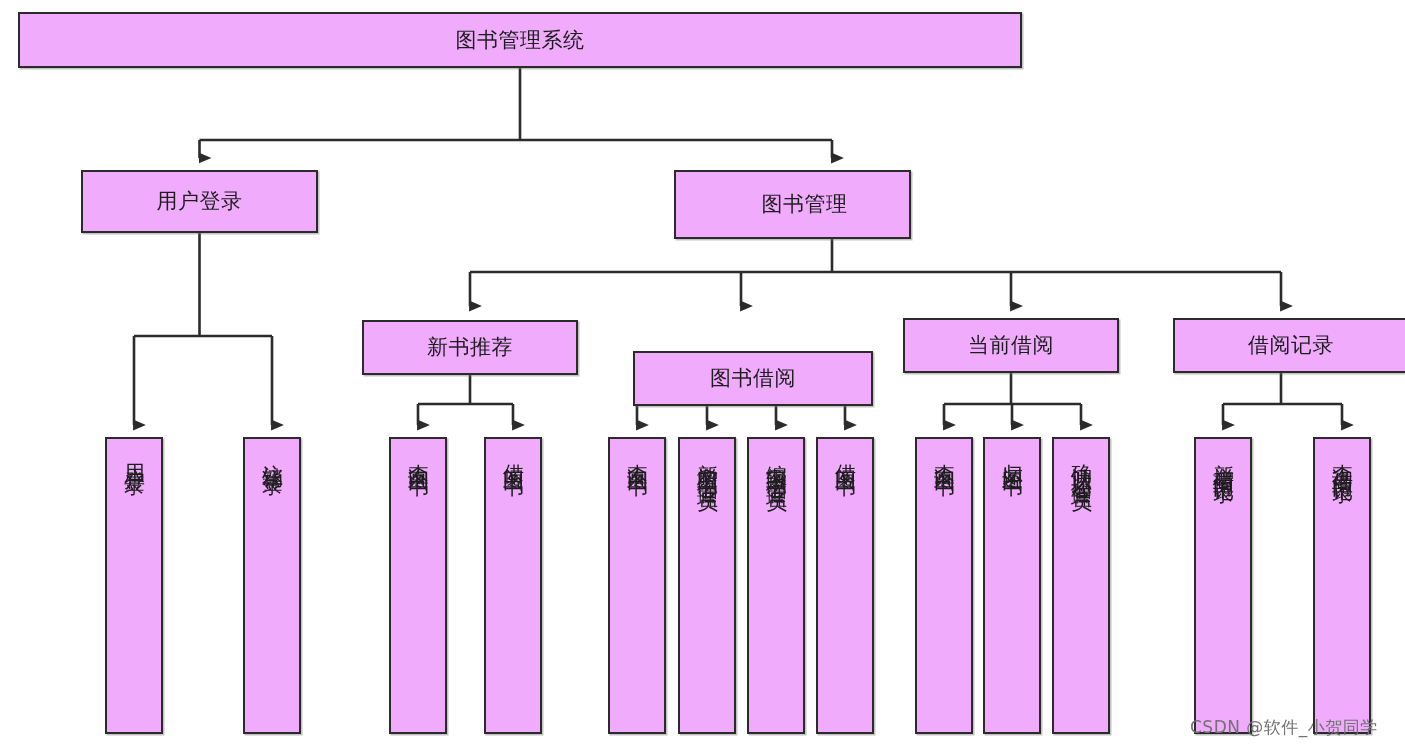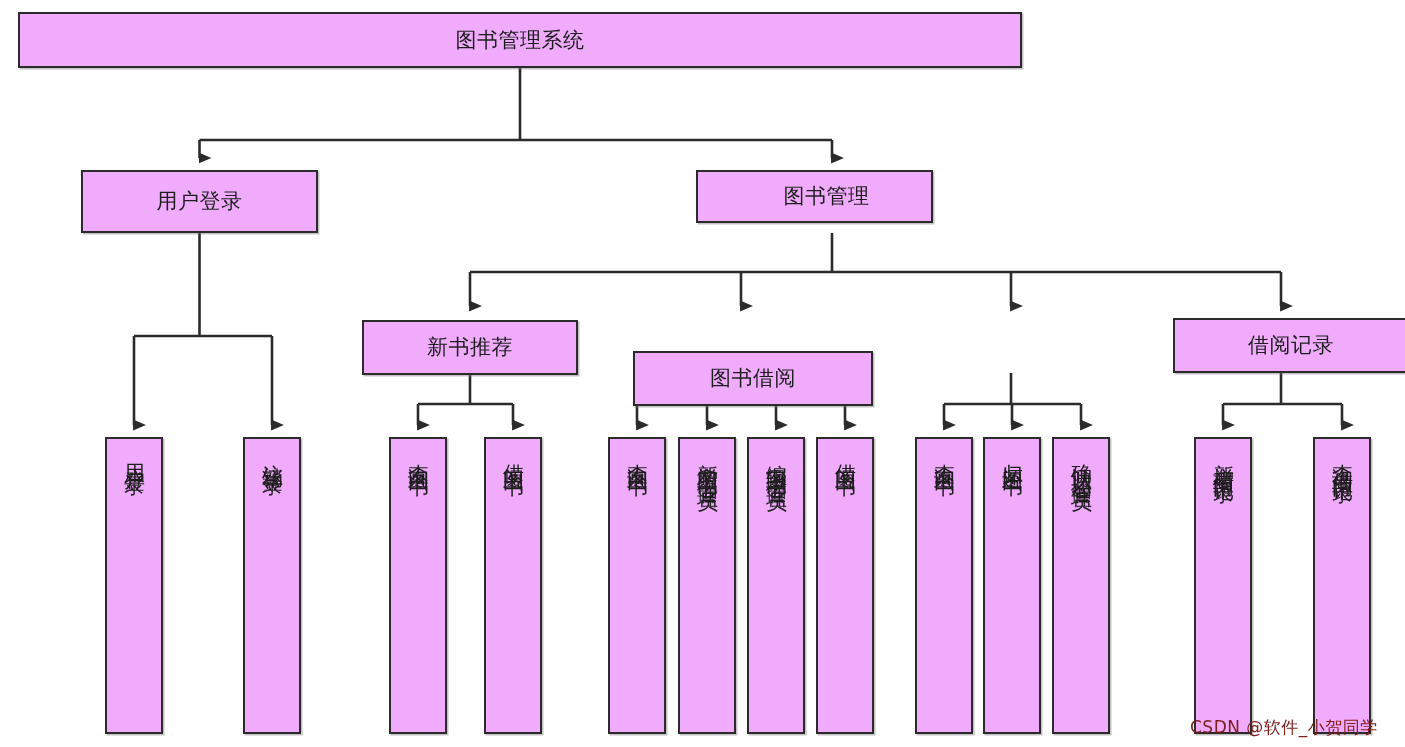--- a/index.html
+++ b/index.html
@@ -48,21 +48,21 @@
   }
   .node.vertical .node-label {
     writing-mode: vertical-rl;
     text-orientation: upright;
     white-space: nowrap;
     letter-spacing: 4px;
     font-size: 21px;
   }
   .watermark {
     position: absolute;
-    color: #7f1d1d;
+    color: #737373;
     font-size: 17px;
     letter-spacing: 0.5px;
     white-space: nowrap;
     user-select: none;
   }
 </style>
 </head>
 <body>
 
 <div id="canvas">
@@ -117,29 +117,32 @@
     </g>
   </svg>
 
   <div class="node" style="left:18px; top:12px; width:1004px; height:56px;">
     <span class="node-label">图书管理系统</span>
   </div>
 
   <div class="node" style="left:81px; top:170px; width:237px; height:63px;">
     <span class="node-label">用户登录</span>
   </div>
-  <div class="node" style="left:696px; top:170px; width:237px; height:53px;padding-left:24px;">
+  <div class="node" style="left:674px; top:170px; width:237px; height:69px;padding-left:24px;">
     <span class="node-label">图书管理</span>
   </div>
 
   <div class="node" style="left:362px; top:320px; width:216px; height:55px;">
     <span class="node-label">新书推荐</span>
   </div>
   <div class="node" style="left:633px; top:318px; width:240px; height:55px;margin-top:33px;">
     <span class="node-label">图书借阅</span>
+  </div>
+  <div class="node" style="left:903px; top:318px; width:216px; height:55px;">
+    <span class="node-label">当前借阅</span>
   </div>
   <div class="node" style="left:1173px; top:318px; width:236px; height:55px;">
     <span class="node-label">借阅记录</span>
   </div>
 
   <div class="node vertical" style="left:105px; top:437px; width:58px; height:297px;">
     <span class="node-label">用户登录</span>
   </div>
   <div class="node vertical" style="left:243px; top:437px; width:58px; height:297px;">
     <span class="node-label">注销登录</span>

